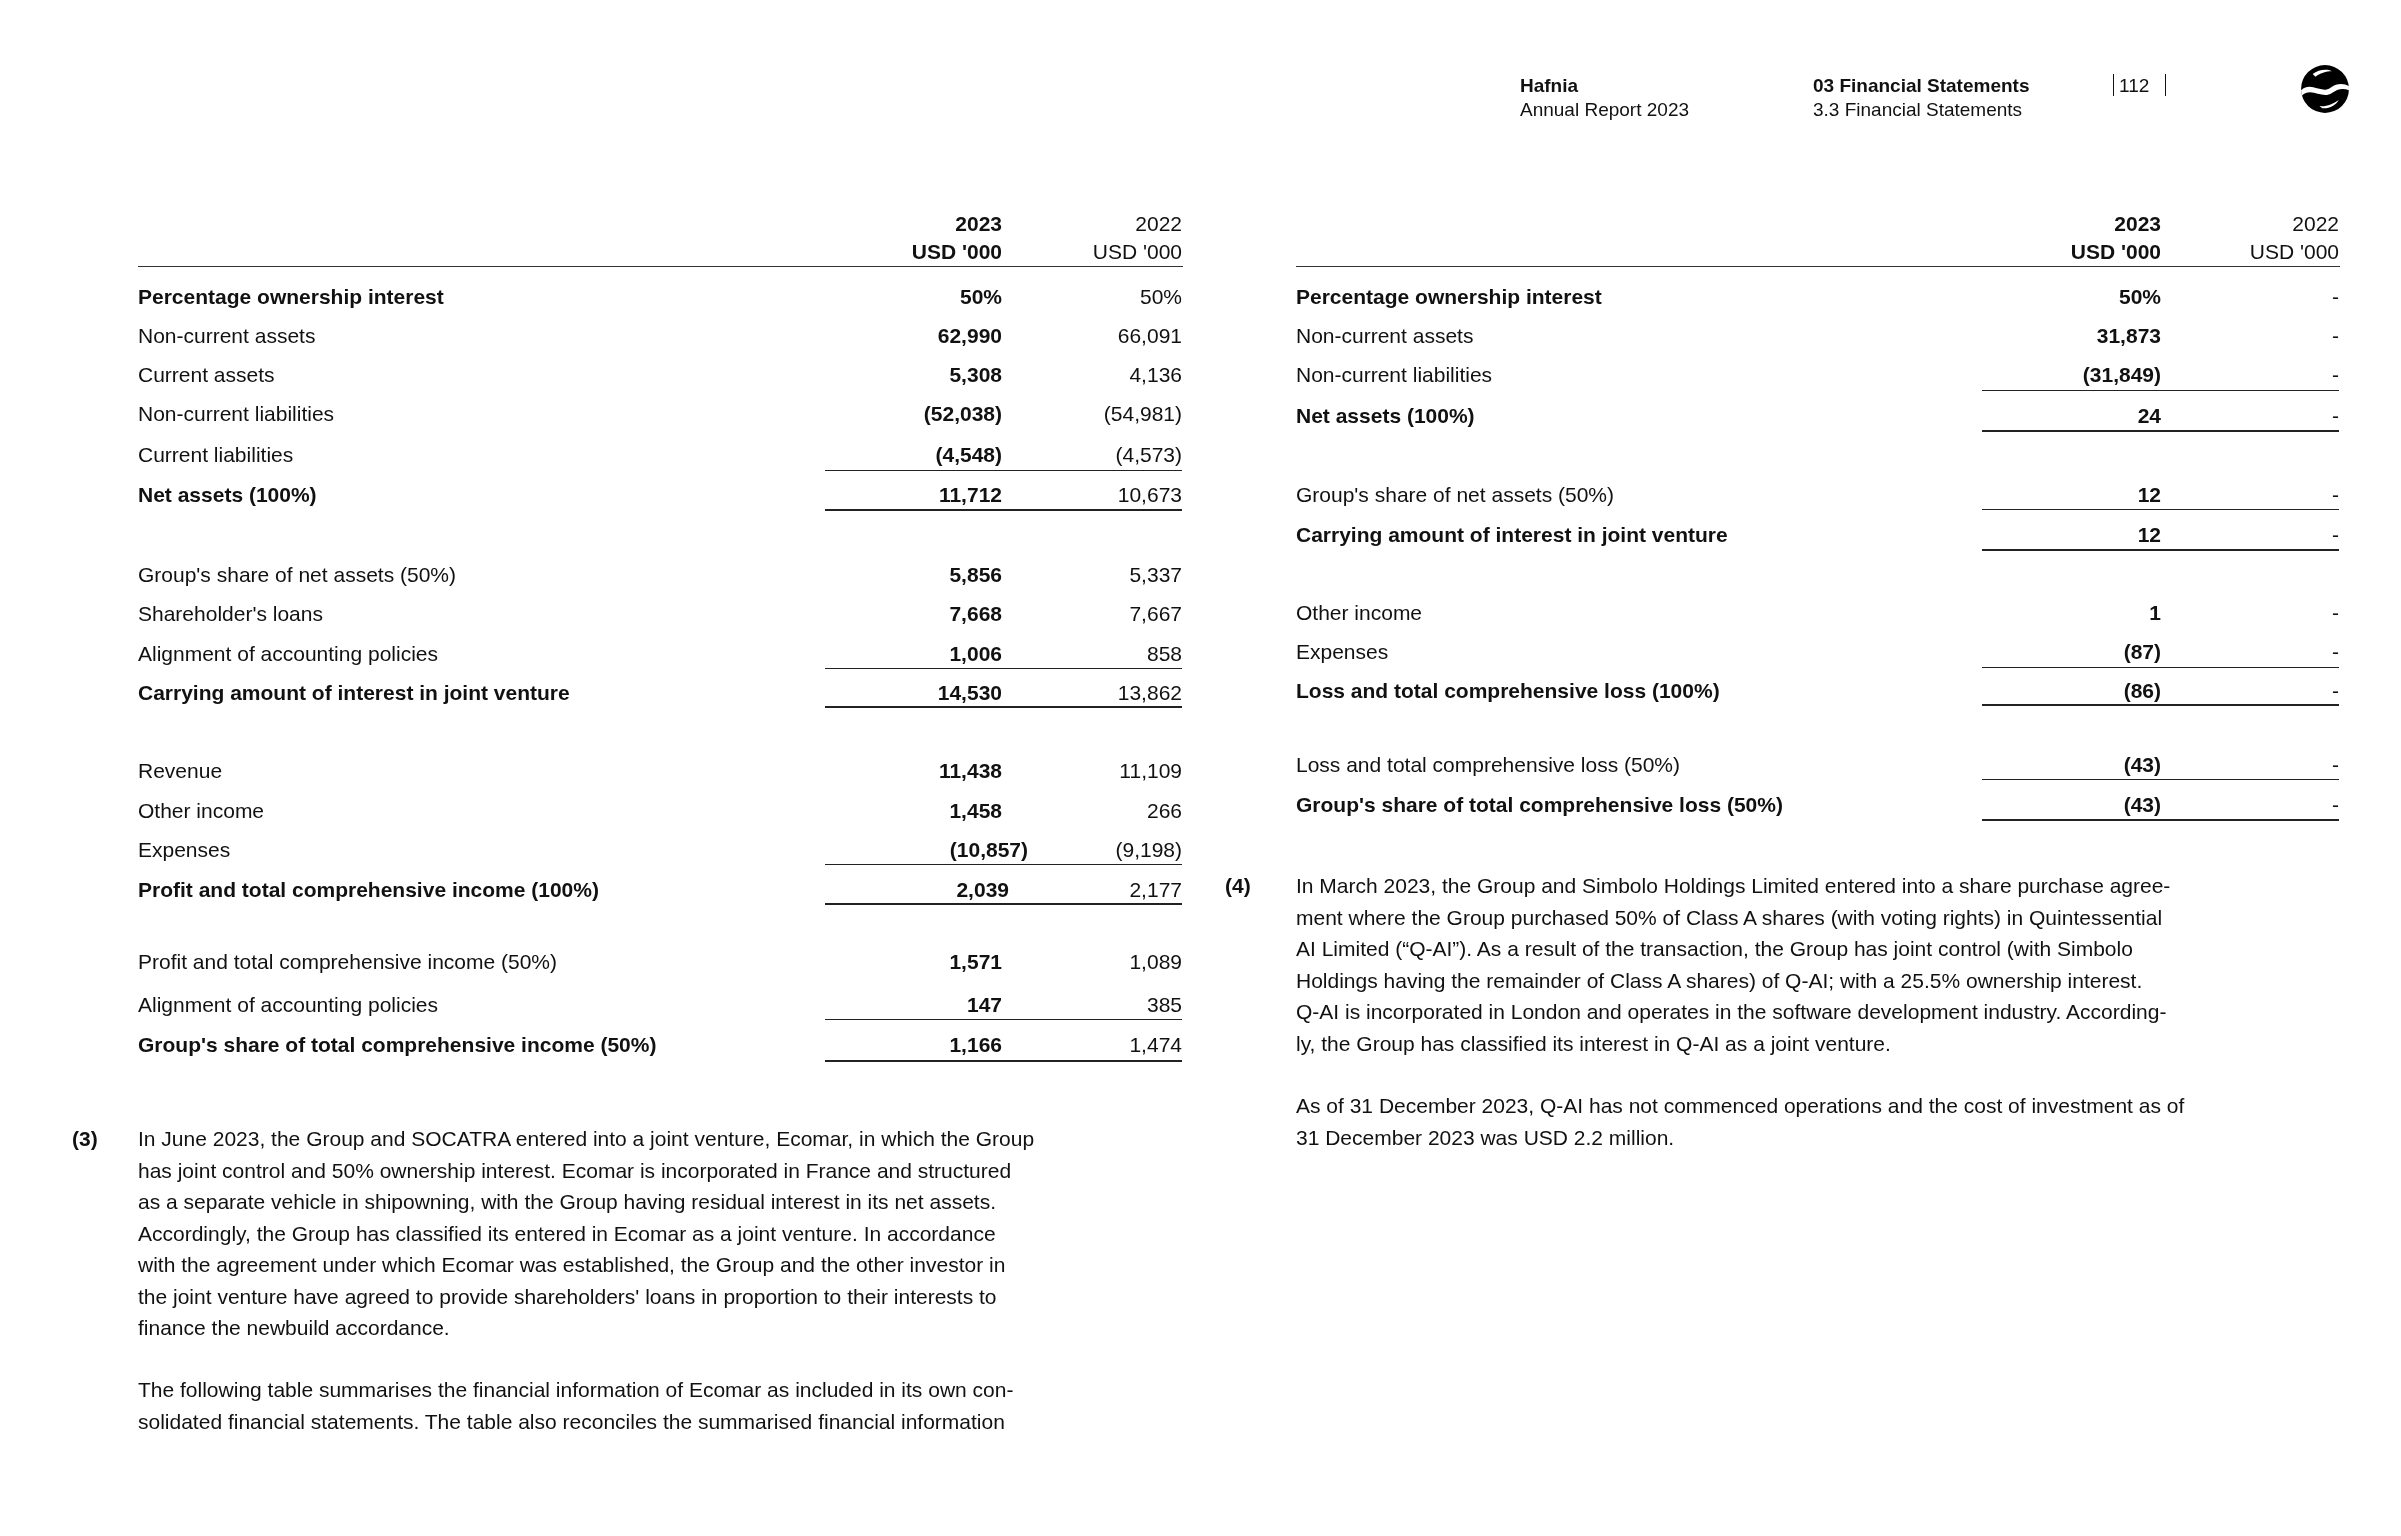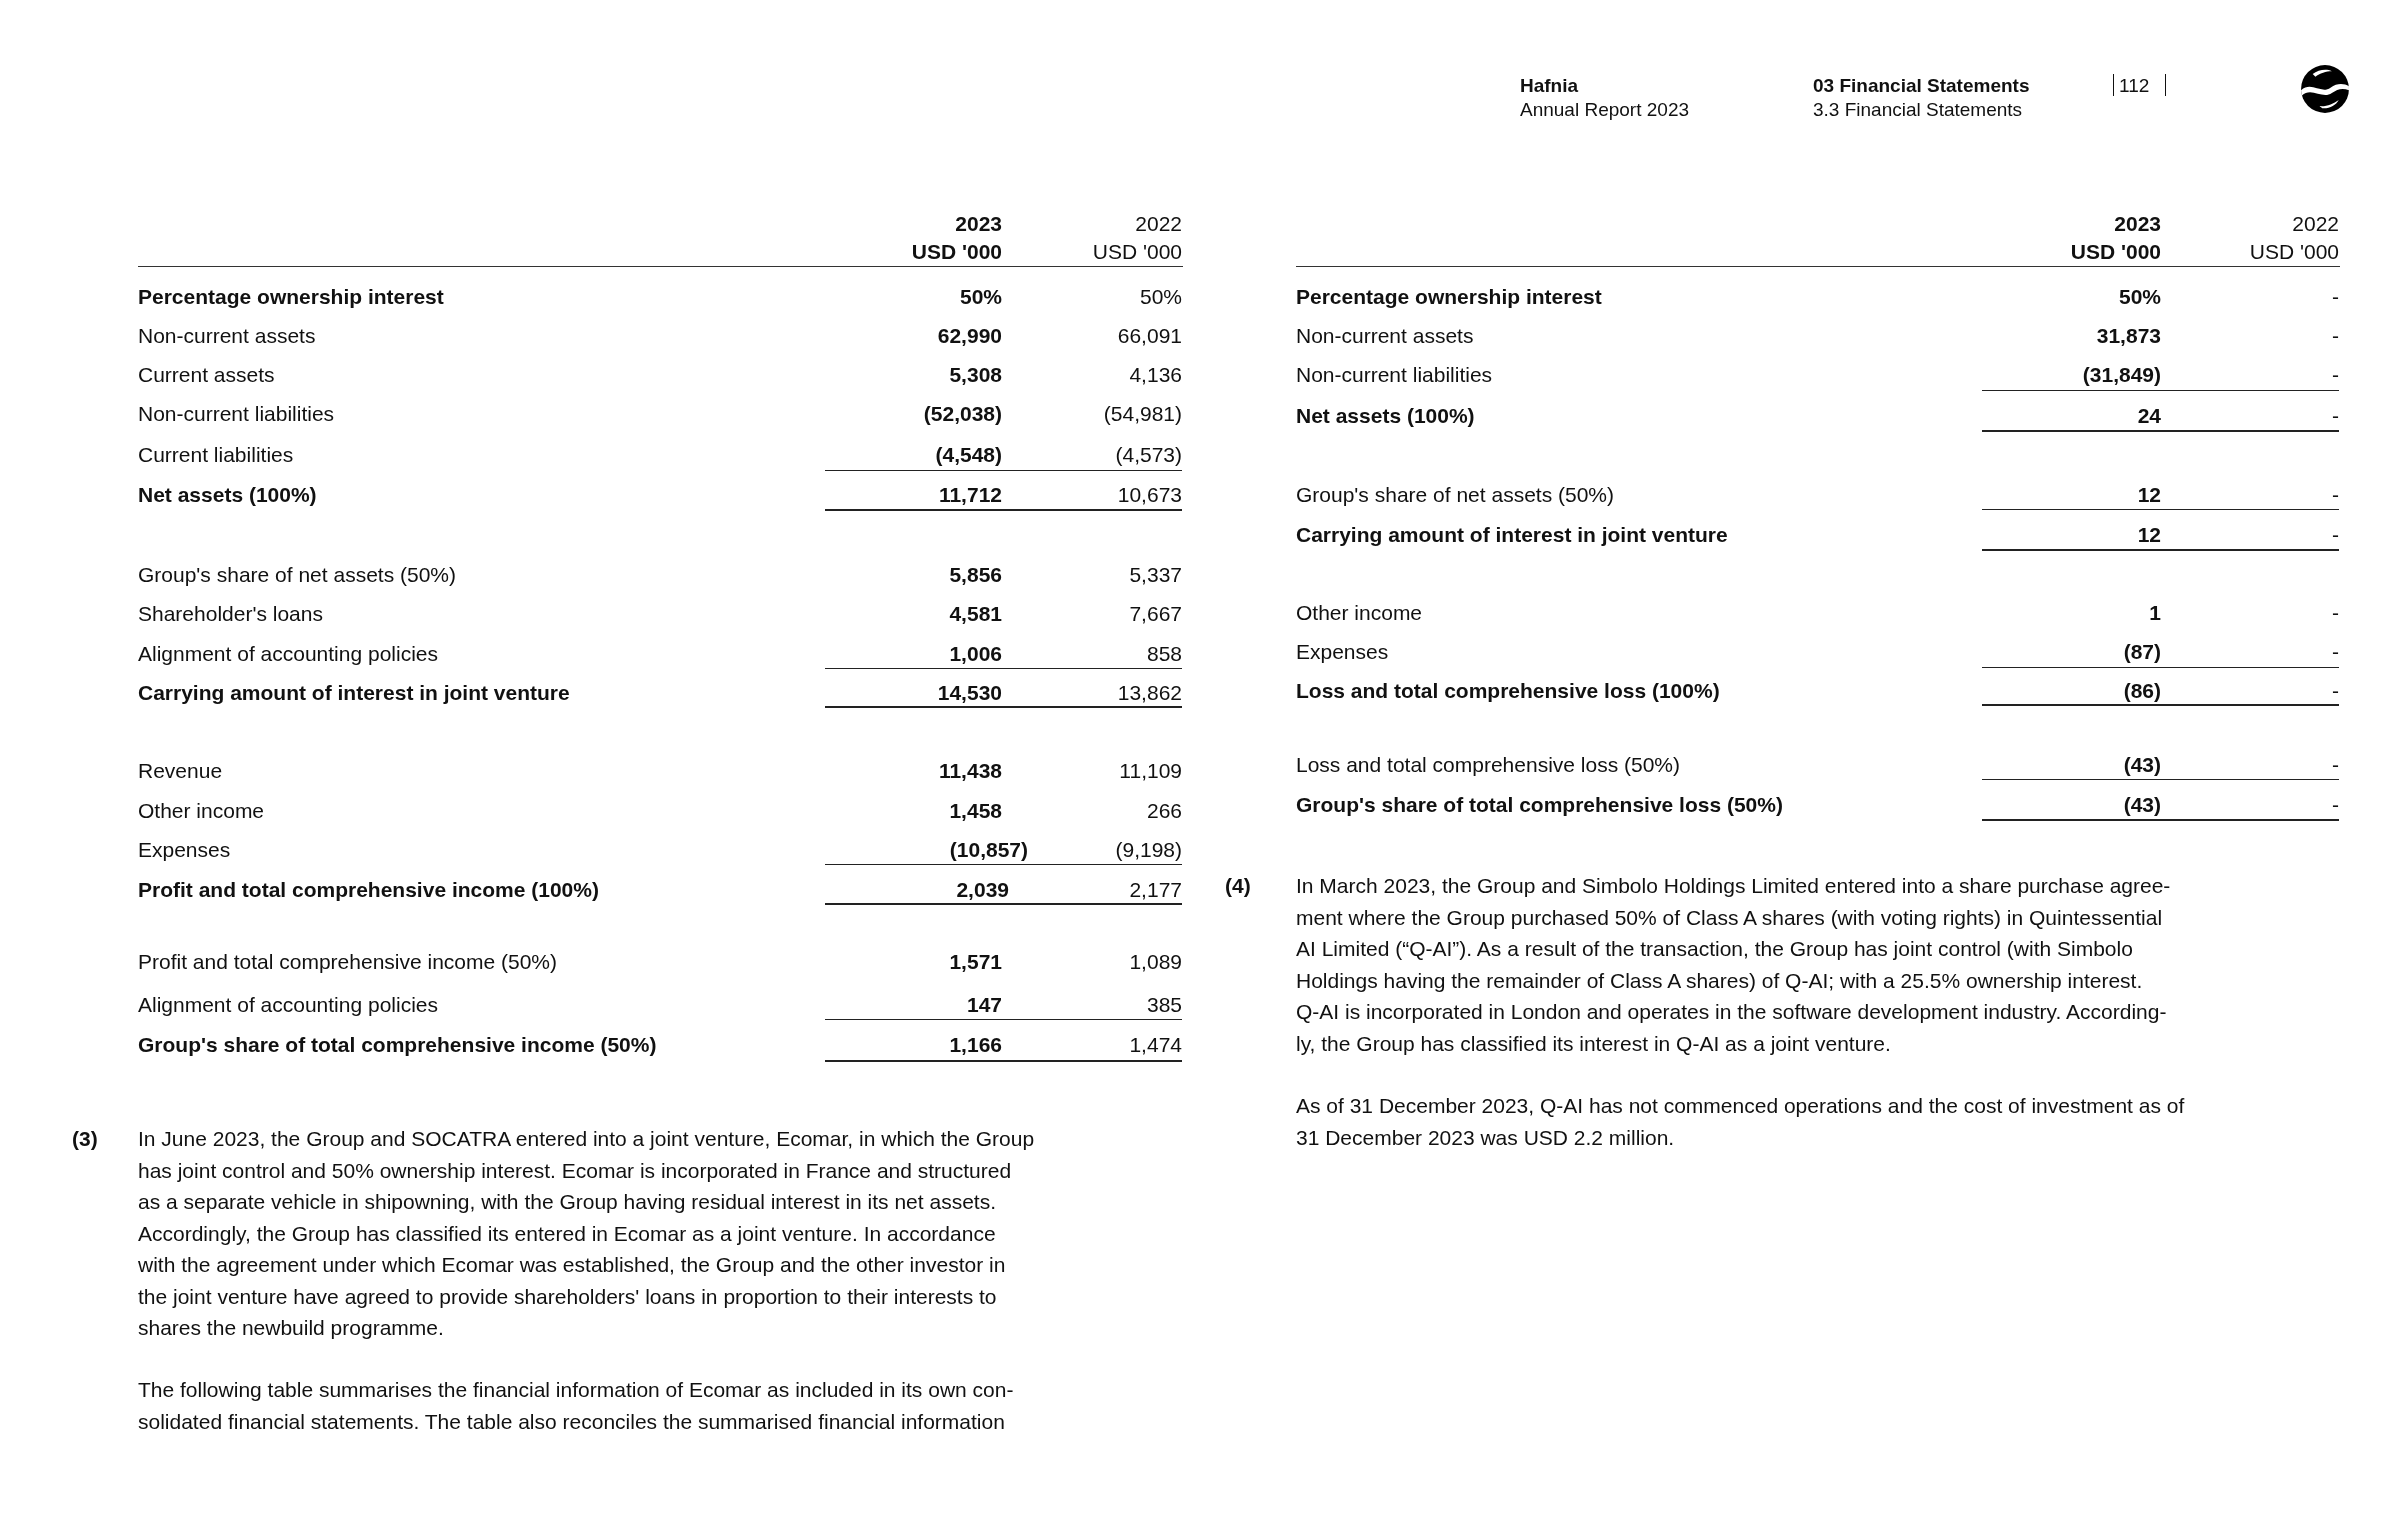--- a/index.html
+++ b/index.html
@@ -73,21 +73,21 @@
   <div class="lbl b" style="left:138px; top:494px;">Net assets (100%)</div>
   <div class="num b" style="right:1399px; top:494px;">11,712</div>
   <div class="num" style="right:1219px; top:494px;">10,673</div>
   <div class="rule dbl" style="left:825px; width:357px; top:509px;"></div>
 
   <div class="lbl" style="left:138px; top:574px;">Group's share of net assets (50%)</div>
   <div class="num b" style="right:1399px; top:574px;">5,856</div>
   <div class="num" style="right:1219px; top:574px;">5,337</div>
 
   <div class="lbl" style="left:138px; top:613px;">Shareholder's loans</div>
-  <div class="num b" style="right:1399px; top:613px;">4,581</div>
+  <div class="num b" style="right:1399px; top:613px;">7,668</div>
   <div class="num" style="right:1219px; top:613px;">7,667</div>
 
   <div class="lbl" style="left:138px; top:653px;">Alignment of accounting policies</div>
   <div class="num b" style="right:1399px; top:653px;">1,006</div>
   <div class="num" style="right:1219px; top:653px;">858</div>
   <div class="rule thin" style="left:825px; width:357px; top:668px;"></div>
 
   <div class="lbl b" style="left:138px; top:692px;">Carrying amount of interest in joint venture</div>
   <div class="num b" style="right:1399px; top:692px;">14,530</div>
   <div class="num" style="right:1219px; top:692px;">13,862</div>
@@ -127,21 +127,21 @@
 </div>
 
 <div class="marker" style="left:72px; top:1123px;">(3)</div>
 <div class="para" style="left:138px; top:1123px;">
   <span class="line">In June 2023, the Group and SOCATRA entered into a joint venture, Ecomar, in which the Group</span>
   <span class="line">has joint control and 50% ownership interest. Ecomar is incorporated in France and structured</span>
   <span class="line">as a separate vehicle in shipowning, with the Group having residual interest in its net assets.</span>
   <span class="line">Accordingly, the Group has classified its entered in Ecomar as a joint venture. In accordance</span>
   <span class="line">with the agreement under which Ecomar was established, the Group and the other investor in</span>
   <span class="line">the joint venture have agreed to provide shareholders' loans in proportion to their interests to</span>
-  <span class="line">shares the newbuild programme.</span>
+  <span class="line">finance the newbuild accordance.</span>
 </div>
 <div class="para" style="left:138px; top:1374px;">
   <span class="line">The following table summarises the financial information of Ecomar as included in its own con-</span>
   <span class="line">solidated financial statements. The table also reconciles the summarised financial information</span>
 </div>
 
 <div>
   <div class="num b" style="right:240px; top:223px;">2023</div>
   <div class="num b" style="right:240px; top:251px;">USD '000</div>
   <div class="num" style="right:62px; top:223px;">2022</div>

